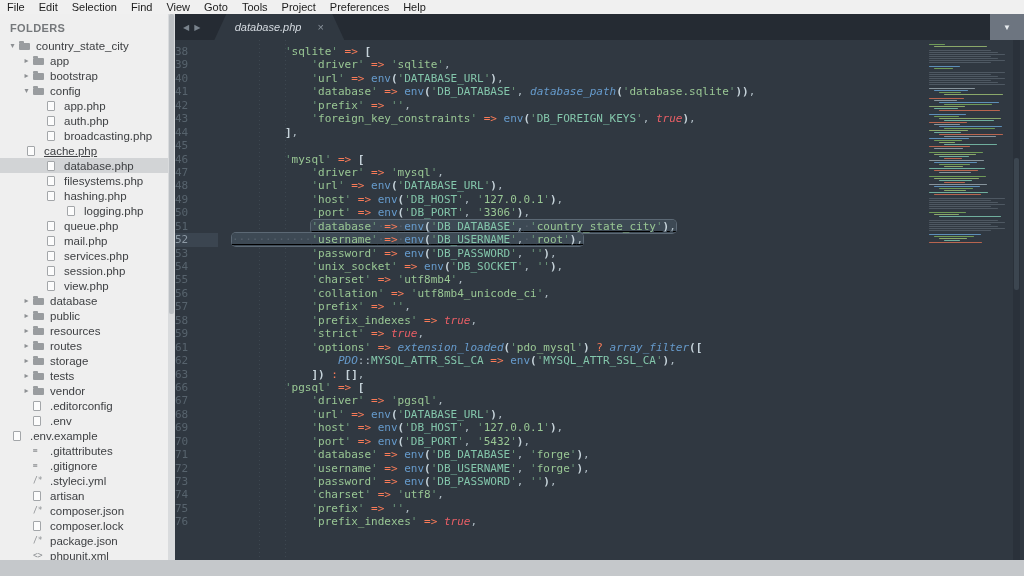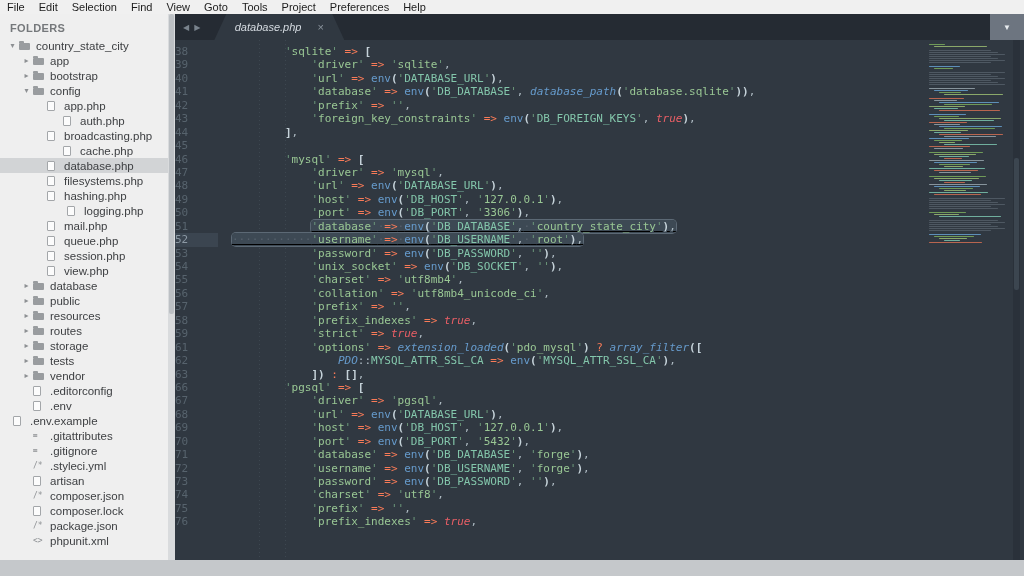--- a/index.html
+++ b/index.html
@@ -132,35 +132,35 @@
           </span>
           <span class="tlabel">config</span>
         </div>
         <div class="tree-row" style="padding-left: 34px;">
           <span class="arrow"></span>
           <span class="ticon">
             <span class="icon-file"></span>
           </span>
           <span class="tlabel">app.php</span>
         </div>
-        <div class="tree-row" style="padding-left: 50px; align-items: center;">
+        <div class="tree-row" style="padding-left: 34px; align-items: center;">
           <span class="arrow"></span>
           <span class="ticon">
             <span class="icon-file"></span>
           </span>
           <span class="tlabel">auth.php</span>
         </div>
         <div class="tree-row" style="padding-left: 34px;">
           <span class="arrow"></span>
           <span class="ticon">
             <span class="icon-file"></span>
           </span>
           <span class="tlabel">broadcasting.php</span>
         </div>
-        <div class="tree-row" style="padding-left: 50px;">
+        <div class="tree-row" style="padding-left: 14px; text-decoration: underline;">
           <span class="arrow"></span>
           <span class="ticon">
             <span class="icon-file"></span>
           </span>
           <span class="tlabel">cache.php</span>
         </div>
         <div class="tree-row selected" style="padding-left: 34px;">
           <span class="arrow"></span>
           <span class="ticon">
             <span class="icon-file"></span>
@@ -186,28 +186,35 @@
           <span class="ticon">
             <span class="icon-file"></span>
           </span>
           <span class="tlabel">logging.php</span>
         </div>
         <div class="tree-row" style="padding-left: 34px;">
           <span class="arrow"></span>
           <span class="ticon">
             <span class="icon-file"></span>
           </span>
+          <span class="tlabel">queue.php</span>
+        </div>
+        <div class="tree-row" style="padding-left: 34px;">
+          <span class="arrow"></span>
+          <span class="ticon">
+            <span class="icon-file"></span>
+          </span>
           <span class="tlabel">mail.php</span>
         </div>
         <div class="tree-row" style="padding-left: 34px;">
           <span class="arrow"></span>
           <span class="ticon">
             <span class="icon-file"></span>
           </span>
-          <span class="tlabel">queue.php</span>
+          <span class="tlabel">services.php</span>
         </div>
         <div class="tree-row" style="padding-left: 34px;">
           <span class="arrow"></span>
           <span class="ticon">
             <span class="icon-file"></span>
           </span>
           <span class="tlabel">session.php</span>
         </div>
         <div class="tree-row" style="padding-left: 34px;">
           <span class="arrow"></span>

